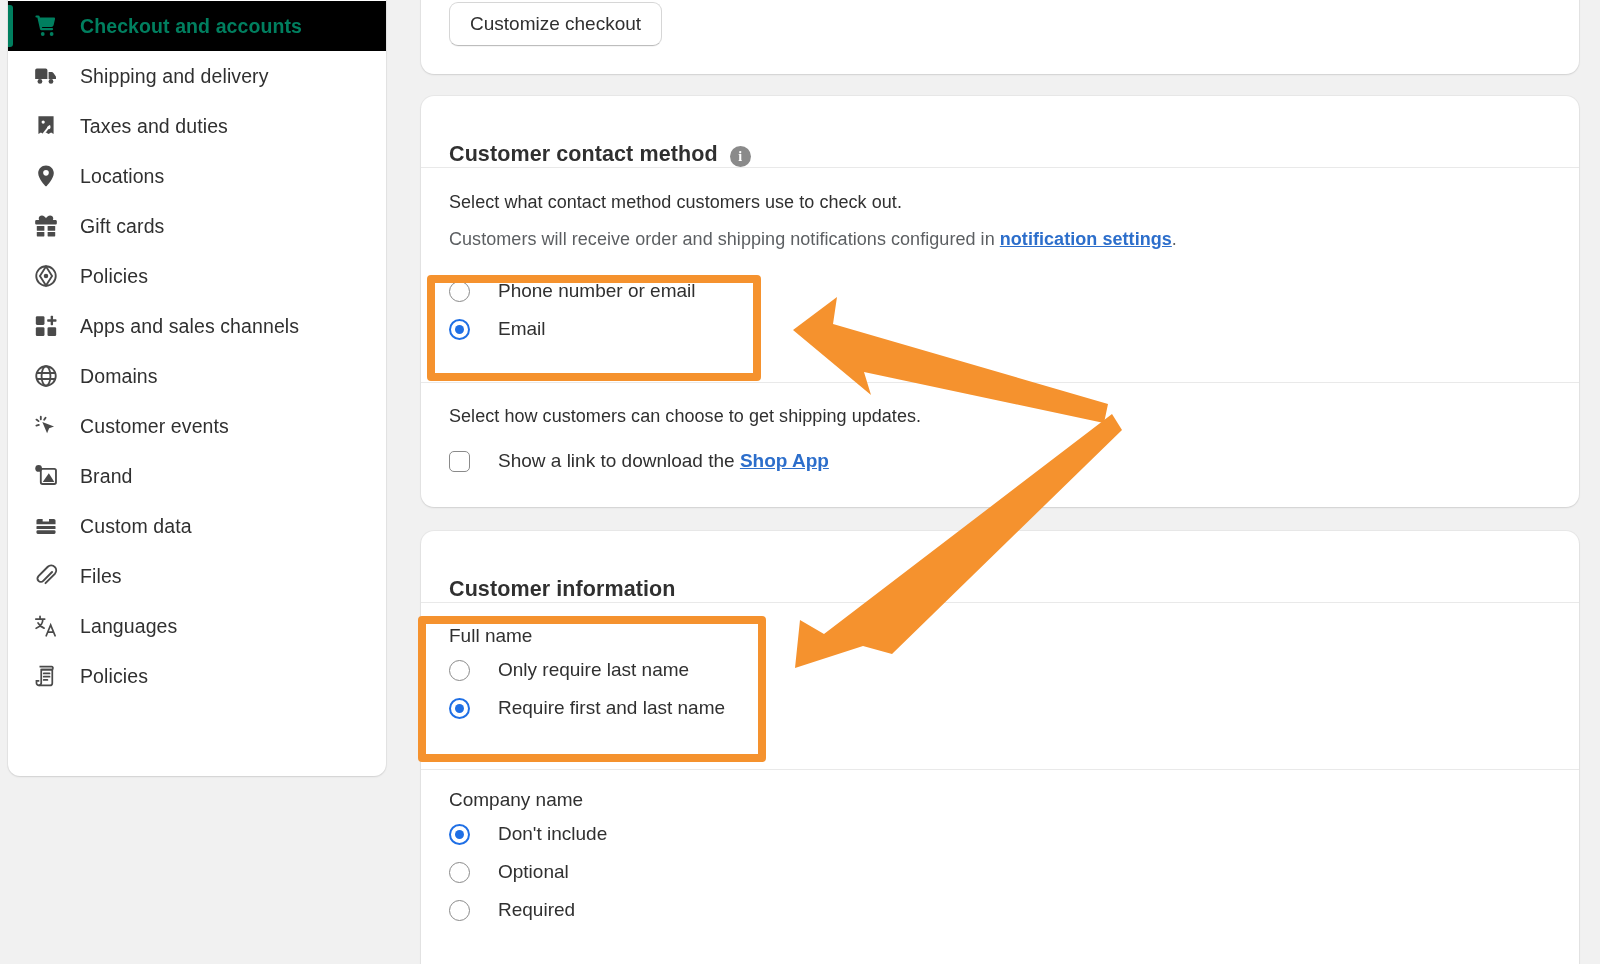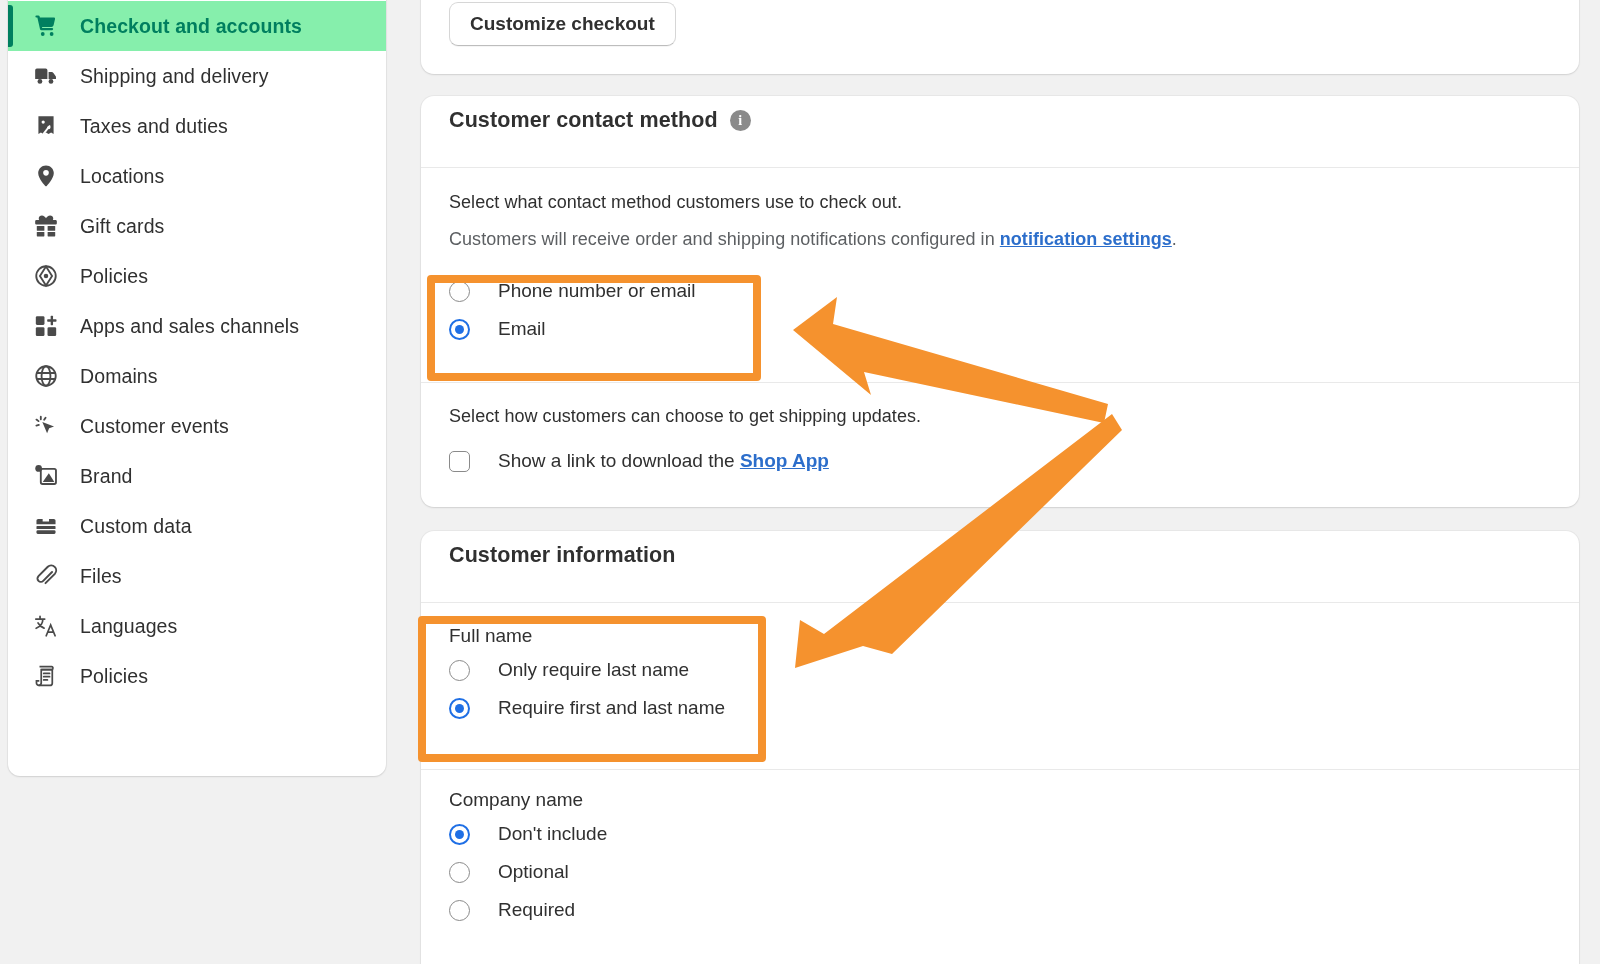--- a/index.html
+++ b/index.html
@@ -64,21 +64,21 @@
   .nav-item .nav-ico {
     width: 28px;
     height: 28px;
     display: flex;
     align-items: center;
     justify-content: center;
     flex: 0 0 28px;
     color: #4a4a4a;
   }
   .nav-item.selected {
-    background: #86efac;
+    background: #000000;
   }
   .nav-item.selected .nav-label {
     color: #007f5f;
     font-weight: 700;
   }
   .nav-item.selected .nav-ico { color: #007f5f; }
   .nav-item.selected::before {
     content: "";
     position: absolute;
     left: 0;
@@ -117,22 +117,22 @@
     height: 411px;
   }
   .card-custinfo {
     top: 531px;
     height: 470px;
   }
 
   .card-header {
     height: 71px;
     display: flex;
-    align-items: flex-start;
-    padding: 12px 28px;
+    align-items: flex-end;
+    padding: 0 28px;
     box-sizing: border-box;
   }
   .card-header .card-title {
     font-size: 21.5px;
     font-weight: 700;
     color: #303030;
     letter-spacing: 0.1px;
   }
   .divider {
     height: 1px;
@@ -188,21 +188,20 @@
     background: #ffffff;
     border: 1px solid #d6d6d6;
     border-bottom-color: #bdbdbd;
     border-radius: 9px;
     font-size: 19px;
     color: #303030;
     cursor: pointer;
     box-sizing: border-box;
     font-family: "Liberation Sans", sans-serif;
     box-shadow: 0 1px 0 rgba(0,0,0,0.04);
-    font-weight: bold;
   }
 
   
   .choice {
     display: flex;
     align-items: center;
     gap: 28px;
     cursor: pointer;
     height: 38px;
   }

